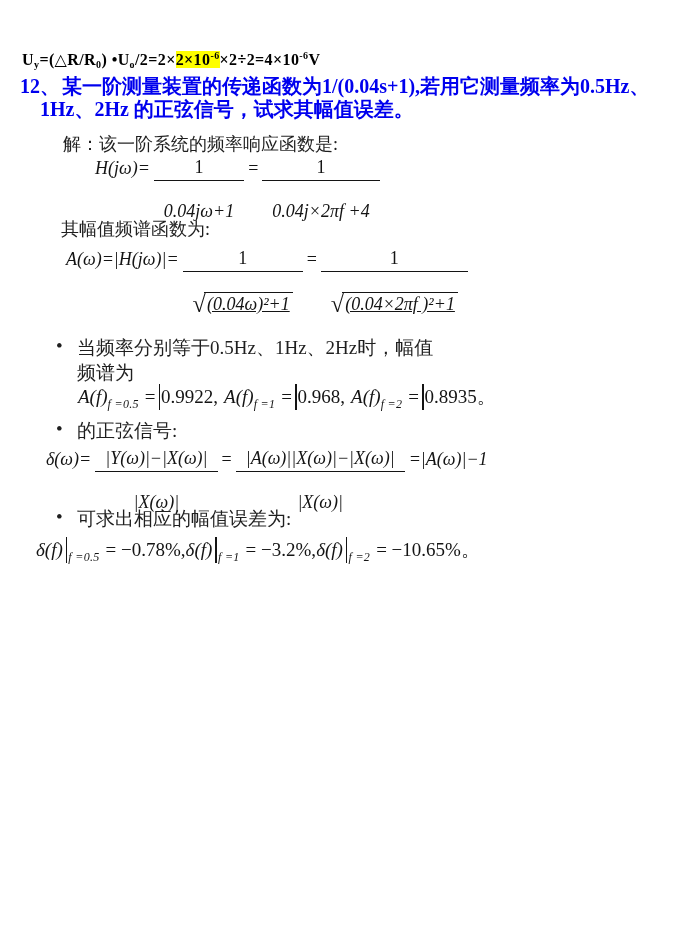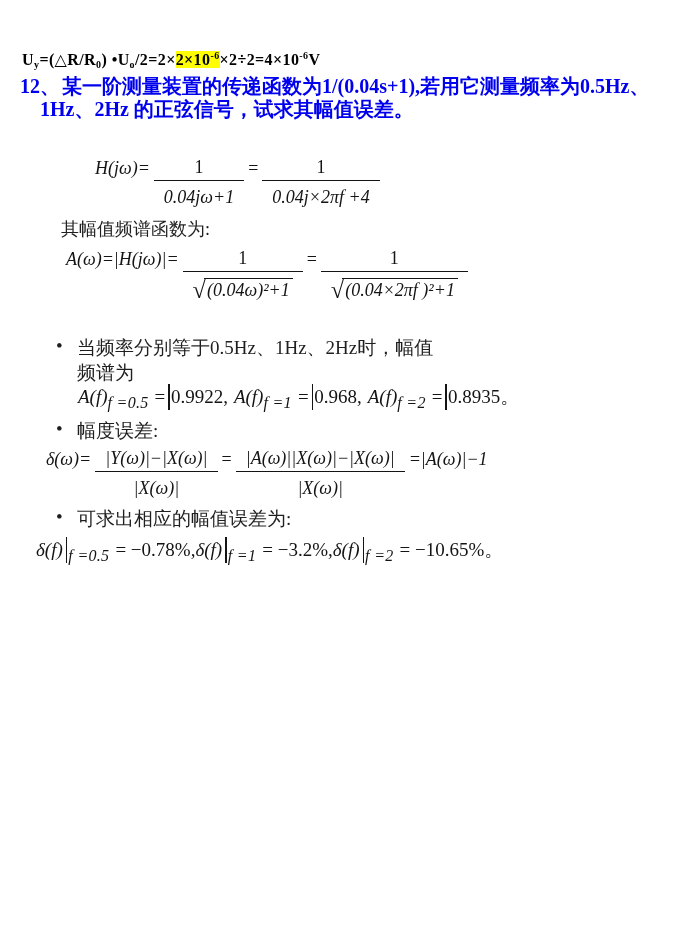--- a/index.html
+++ b/index.html
@@ -23,25 +23,25 @@
 
   
   .cn17 { font-size:18px; color:#1f1f1f; }
   .cn19 { font-size:19px; color:#1f1f1f; }
 
   
   .math { font-size:18px; color:#141414; display:inline-flex; align-items:flex-start; }
   .it { font-style:italic; }
   .frac { display:inline-flex; flex-direction:column; text-align:center; margin:0 4px; }
   .frac .num { padding:0 10px 2px; line-height:1.1; }
-  .frac .den { border-top:1.5px solid #141414; padding:6px 10px 0; line-height:1.2; display:flex; justify-content:center; }
+  .frac .den { border-top:1.5px solid #141414; padding:20px 10px 0; line-height:1.2; display:flex; justify-content:center; }
   .rad { display:inline-flex; align-items:flex-start; font-style:italic; }
   .rad-sign { font-style:normal; font-size:1.35em; line-height:.95; margin-right:-2px; }
-  .rad-body { border-top:1.5px solid #141414; padding:1px 3px 0 3px; }
-  sub.ss { font-size:16px; font-style:italic; vertical-align:-5px; letter-spacing:.3px; }
+  .rad-body { border-top:1.5px solid #141414; padding:1px 3px 0 3px;text-decoration:underline; }
+  sub.ss { font-size:12px; font-style:italic; vertical-align:-5px; letter-spacing:.3px; }
   .vbar { display:inline-block; width:1.6px; height:26px; background:#141414; vertical-align:-7px; margin:0 1px 0 3px; }
   .inline-math { font-size:19px; color:#141414; }
   .gap { display:inline-block; width:6px; }
 
   
   .bullet { display:flex; align-items:flex-start; }
   .bullet .marker { width:21px; font-size:19px; color:#1f1f1f; }
 </style>
 </head>
 <body>
@@ -52,20 +52,23 @@
     <span>U</span><sub>y</sub><span>=(△R/R</span><sub>0</sub><span>) •U</span><sub>o</sub><span>/2=2×</span><span class="hl"><span>2×10</span><sup>-6</sup></span><span>×2÷2=4×10</span><sup>-6</sup><span>V</span>
   </div>
 
   <div class="abs problem" style="left:20px; top:73px;">
     <span class="num">12、</span><span>某一阶测量装置的传递函数为1/(0.04s+1),若用它测量频率为0.5Hz、</span>
   </div>
   <div class="abs problem" style="left:40px; top:96px;">
     <span>1Hz、2Hz 的正弦信号，试求其幅值误差。</span>
   </div>
 
+  <div class="abs cn17" style="left:63px; top:132px;">
+    <span>解：该一阶系统的频率响应函数是:</span>
+  </div>
 
   <div class="abs math" style="left:95px; top:158px;">
     <span class="it">H(jω)=</span>
     <span class="frac">
       <span class="num">1</span>
       <span class="den it">0.04jω+1</span>
     </span>
     <span>=</span>
     <span class="frac">
       <span class="num">1</span>
@@ -107,21 +110,21 @@
   <div class="abs cn19" style="left:77px; top:360px;">
     <span>频谱为</span>
   </div>
 
   <div class="abs inline-math" style="left:78px; top:384px;">
     <span class="it">A(f)</span><sub class="ss">f =0.5</sub><span class="gap"></span><span>=</span><span class="vbar"></span><span>0.9922,</span><span class="gap"></span><span class="it">A(f)</span><sub class="ss">f =1</sub><span class="gap"></span><span>=</span><span class="vbar"></span><span>0.968,</span><span class="gap"></span><span class="it">A(f)</span><sub class="ss">f =2</sub><span class="gap"></span><span>=</span><span class="vbar"></span><span>0.8935。</span>
   </div>
 
   <div class="abs bullet" style="left:56px; top:418px;">
     <span class="marker">•</span>
-    <span class="cn19">幅度误差:</span>
+    <span class="cn19">的正弦信号:</span>
   </div>
 
   <div class="abs math" style="left:46px; top:449px;">
     <span class="it">δ(ω)=</span>
     <span class="frac">
       <span class="num it">|Y(ω)|−|X(ω)|</span>
       <span class="den it">|X(ω)|</span>
     </span>
     <span>=</span>
     <span class="frac">

